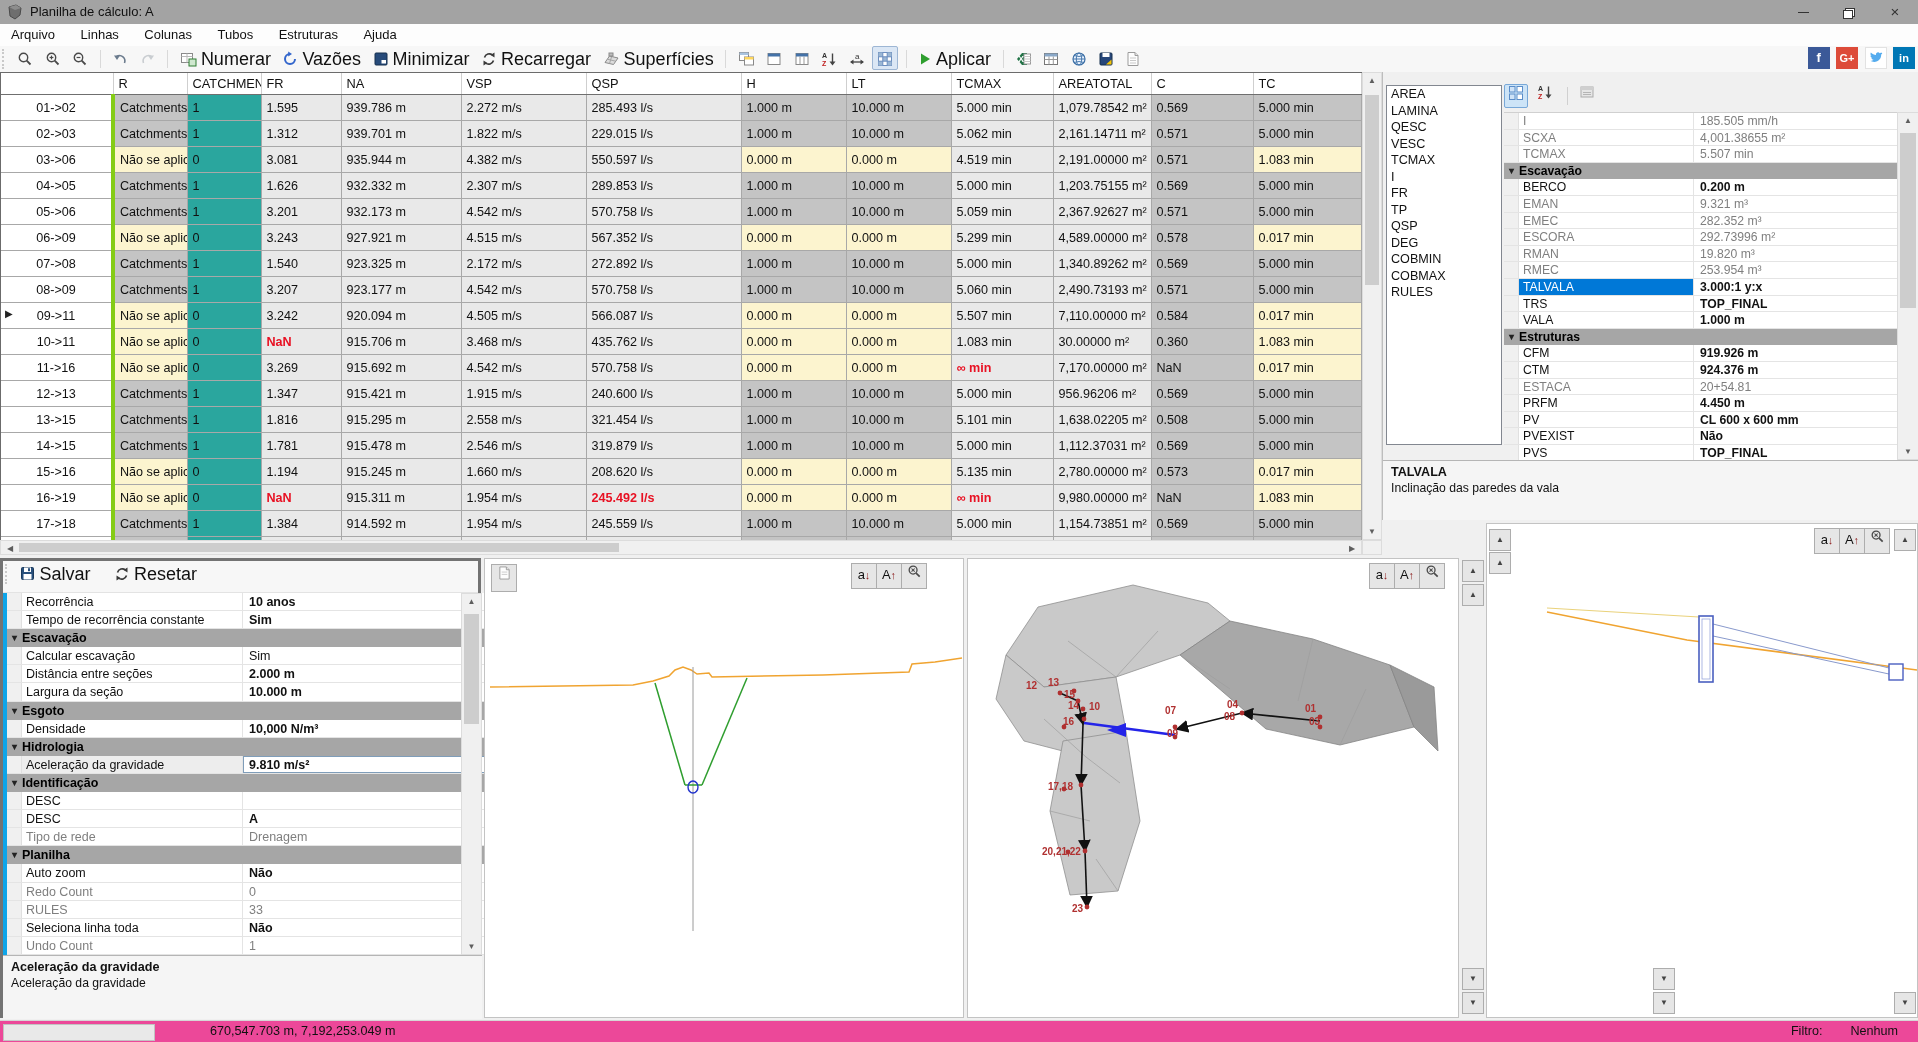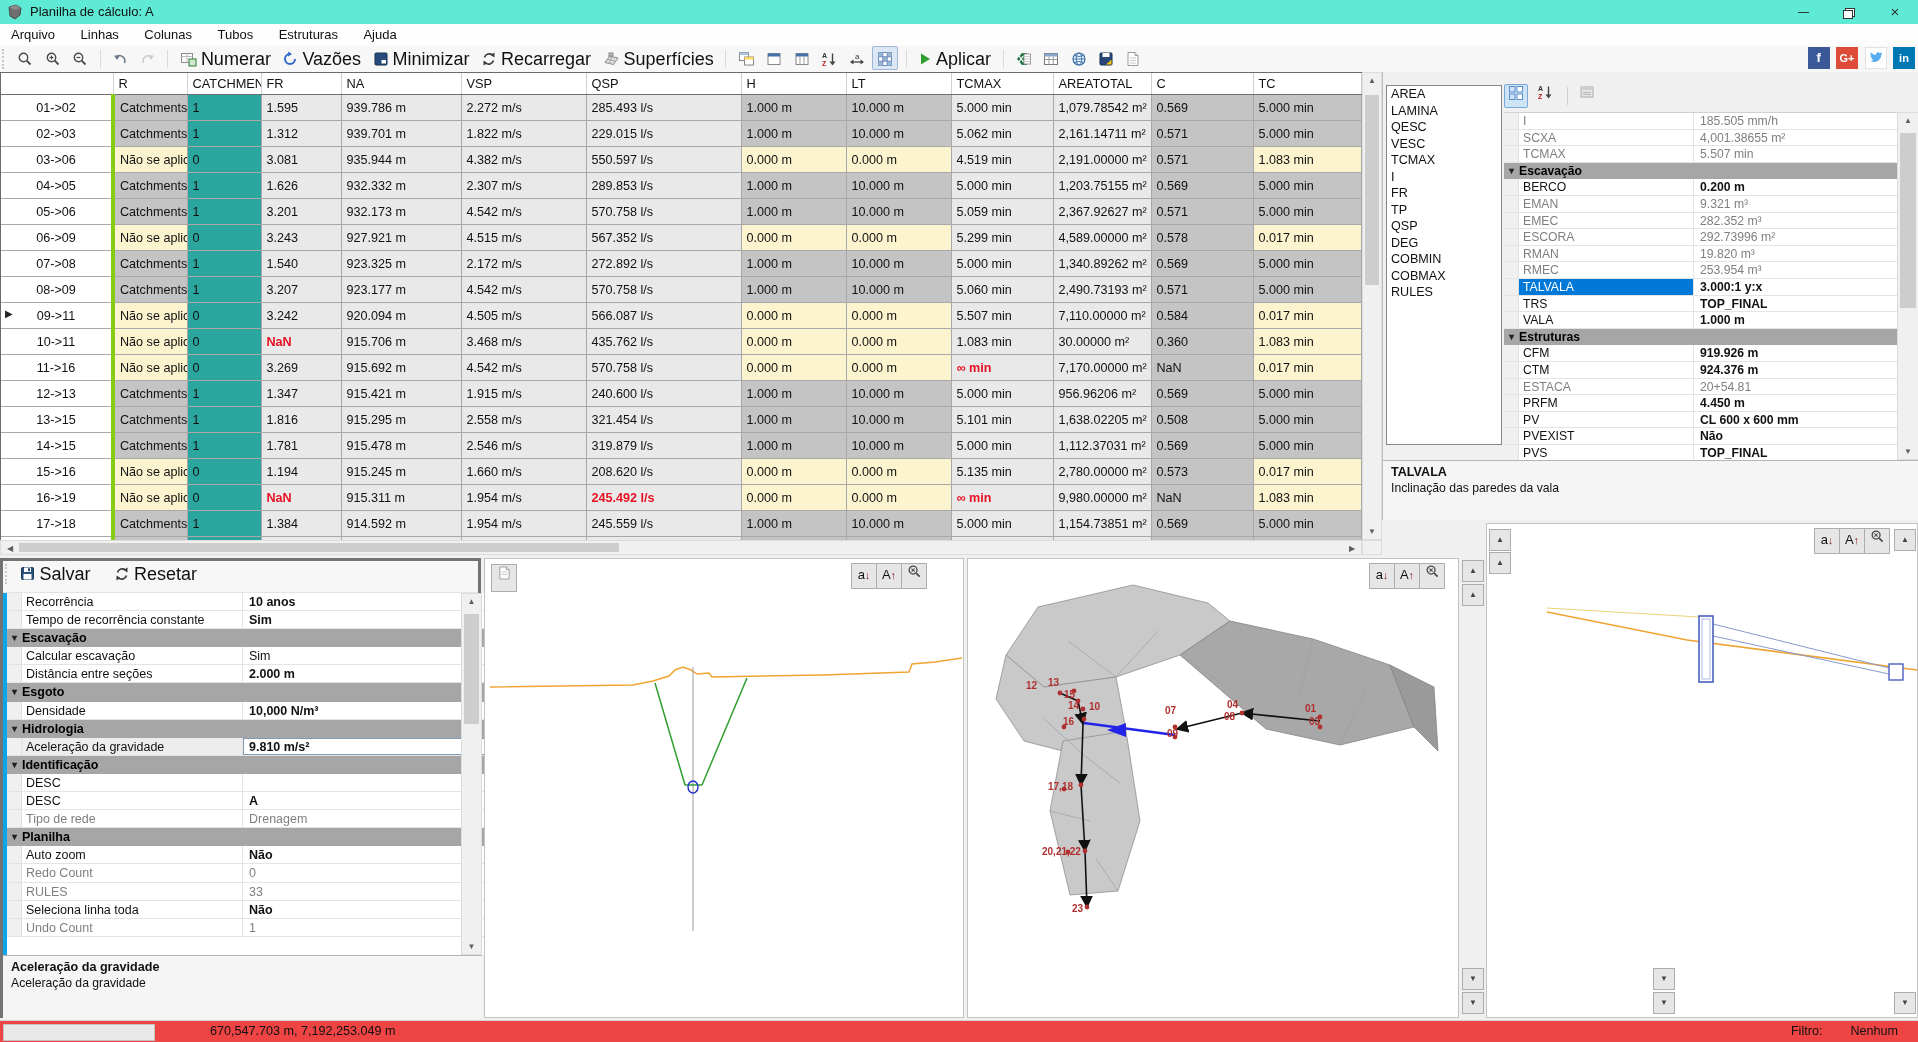--- a/index.html
+++ b/index.html
@@ -1,19 +1,19 @@
 <!DOCTYPE html>
 <html><head>
 <meta charset="utf-8">
 <style>
   html,body{margin:0;padding:0;background:#d8d8d8;}
   #app{position:relative;width:1918px;height:1042px;background:#f0f0f0;
        font-family:"Liberation Sans",sans-serif;font-size:12.5px;color:#111;overflow:hidden;}
   
-  #titlebar{position:absolute;left:0;top:0;width:1918px;height:24px;background:#5eead4;border-bottom:1px solid #ececec;}
+  #titlebar{position:absolute;left:0;top:0;width:1918px;height:24px;background:#a3a3a3;border-bottom:1px solid #ececec;}
   #app-icon{position:absolute;left:7px;top:4px;width:16px;height:16px;}
   #title-text{position:absolute;left:30px;top:4px;font-size:13px;}
   .winbtn{position:absolute;top:0;width:46px;height:24px;text-align:center;line-height:24px;color:#333;}
   #btn-min{right:92px}#btn-max{right:46px}#btn-close{right:0;font-size:15px}
   #btn-min span{display:inline-block;width:11px;border-top:1.5px solid #333;vertical-align:middle}
   .rg{position:relative;display:inline-block;width:12px;height:11px;top:3px}
   .rg i{position:absolute;display:block;width:8px;height:7px;border:1.2px solid #333;background:#fff}
   .rg i.b{right:0;top:0}.rg i.f{left:0;bottom:0}
   
   #menubar{position:absolute;left:0;top:24px;width:1918px;height:22px;background:#fdfdfd;}
@@ -102,21 +102,21 @@
   #profile{left:1486px;top:523px;width:432px;height:495px}
   .vgroup{position:absolute;z-index:5}
   .vbtn{display:inline-block;width:24px;height:24px;background:#e6e6e6;border:1px solid #adadad;text-align:center;
         line-height:22px;font-size:13px;vertical-align:top;margin-left:-1px}
   .vbtn .arr{color:#8b1a1a;font-size:11px}
   .sq{position:absolute;width:22px;height:22px;background:#e6e6e6;border:1px solid #adadad;text-align:center;
       line-height:20px;font-size:8px;color:#444;box-sizing:border-box;z-index:5}
   .canvas-svg{position:absolute;left:0;top:0}
   .plbl{fill:#b03030;font:700 10px "Liberation Sans",sans-serif}
   
-  #statusbar{position:absolute;left:0;top:1020px;width:1918px;height:22px;background:#ef4444;border-top:1px solid #d6d6d6}
+  #statusbar{position:absolute;left:0;top:1020px;width:1918px;height:22px;background:#ec4899;border-top:1px solid #d6d6d6}
   #status-box{position:absolute;left:3px;top:3px;width:150px;height:15px;background:#e9e9e9;border:1px solid #c2c2c2}
   #coords{position:absolute;left:210px;top:3px;font-size:12.6px}
   #filter{position:absolute;right:20px;top:3px;font-size:12.6px}
   #filter b{font-weight:400;margin-left:28px}
 </style>
 </head>
 <body>
 
 <div id="app">
 
@@ -766,20 +766,24 @@
           <span class="chev">▾</span>
           <span>Escavação</span>
         </div>
         <div class="pg-row n">
           <span class="pl">Calcular escavação</span>
           <span class="pv">Sim</span>
         </div>
         <div class="pg-row b">
           <span class="pl">Distância entre seções</span>
           <span class="pv">2.000 m</span>
+        </div>
+        <div class="pg-row b">
+          <span class="pl">Largura da seção</span>
+          <span class="pv">10.000 m</span>
         </div>
         <div class="pg-cat">
           <span class="chev">▾</span>
           <span>Esgoto</span>
         </div>
         <div class="pg-row b">
           <span class="pl">Densidade</span>
           <span class="pv">10,000 N/m³</span>
         </div>
         <div class="pg-cat">

